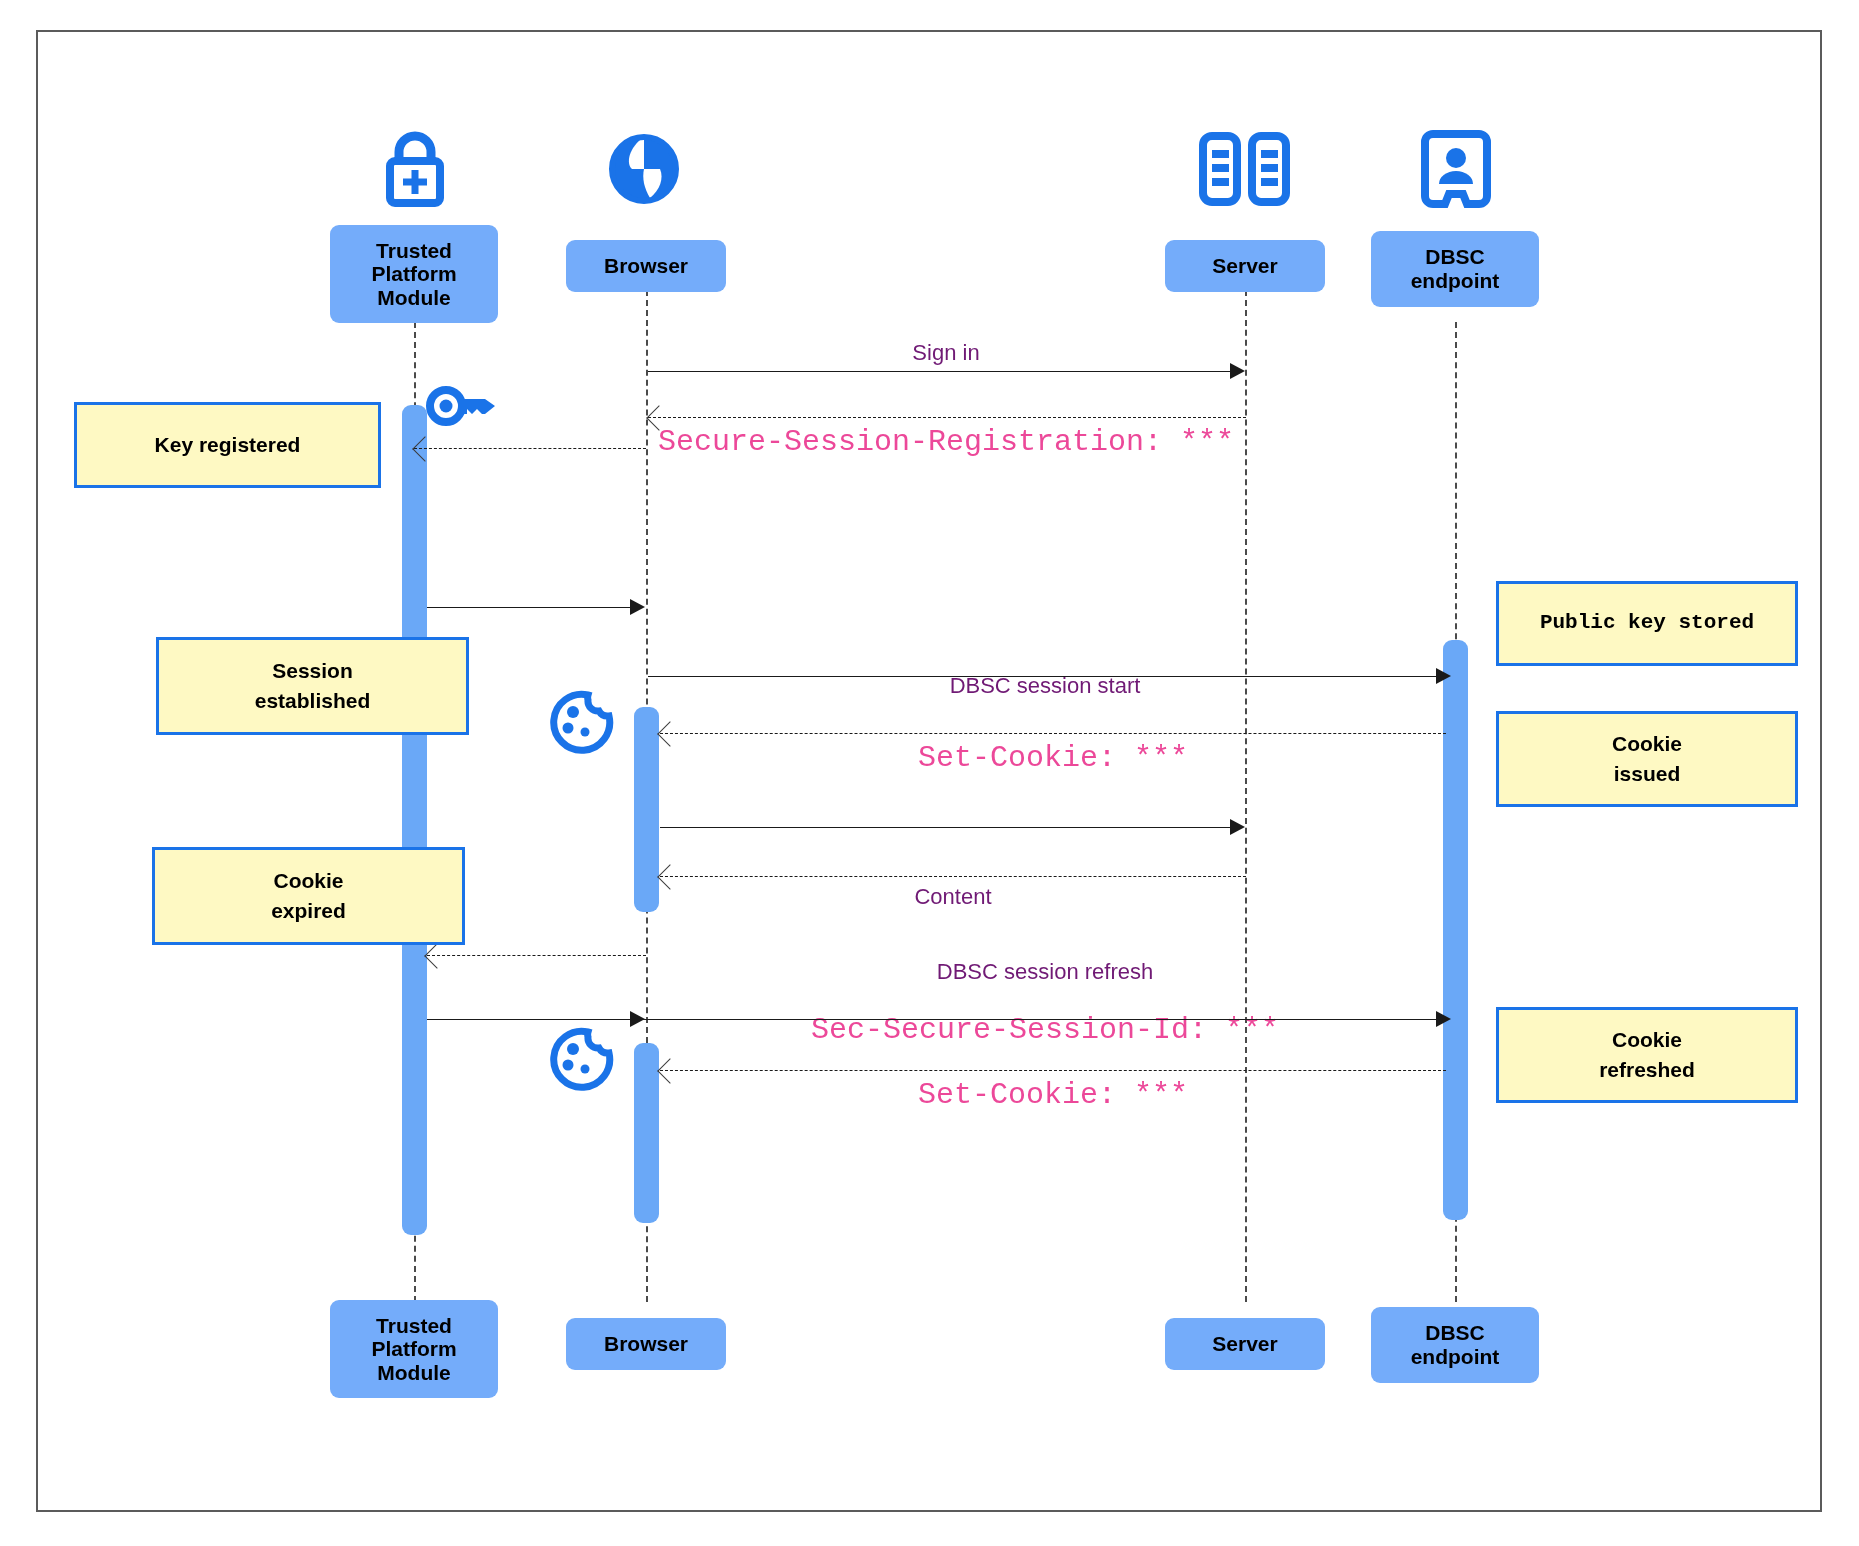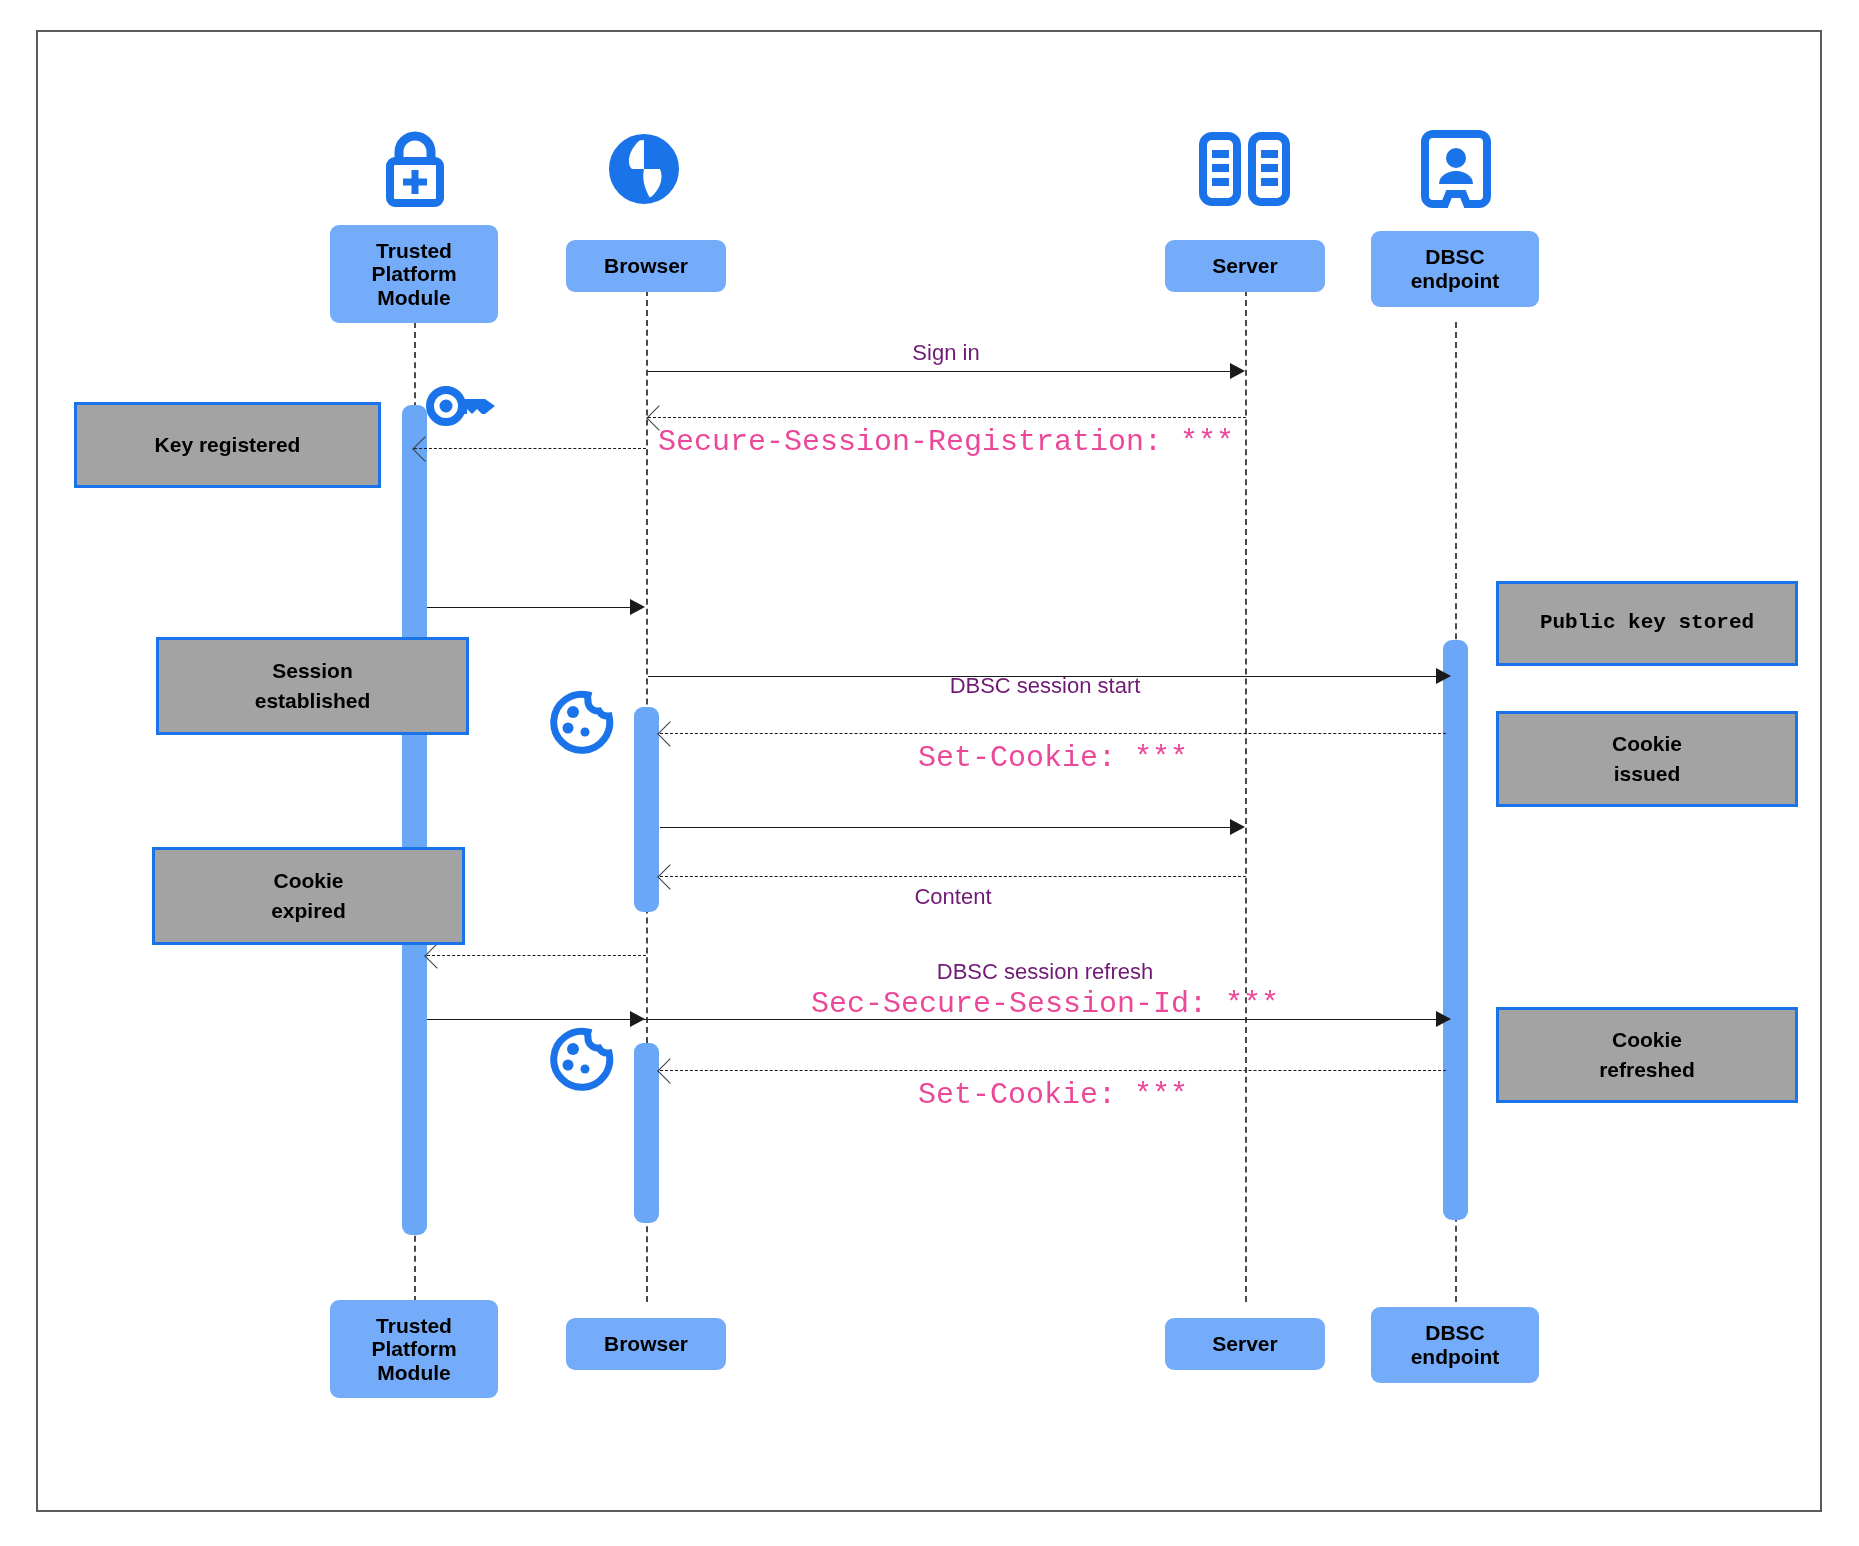--- a/index.html
+++ b/index.html
@@ -20,21 +20,21 @@
   .pbox{position:absolute;background:#74acfa;border-radius:9px;display:flex;align-items:center;justify-content:center;
     text-align:center;font-weight:bold;font-size:21px;color:#000;line-height:1.12;box-sizing:border-box;}
 
   
   .icon{position:absolute;}
 
   
   .act{position:absolute;background:#6aa8f7;border-radius:9px;}
 
   
-  .note{position:absolute;background:#a3a3a3;border:3px solid #1a73e8;box-sizing:border-box;
+  .note{position:absolute;background:#fef9c3;border:3px solid #1a73e8;box-sizing:border-box;
     display:flex;align-items:center;justify-content:center;text-align:center;
     font-weight:bold;font-size:21px;color:#000;line-height:1.45;}
 
   
   .msgline{position:absolute;height:0;border-top:1.6px solid #1a1a1a;}
   .msgline.dashed{border-top:1.6px dashed #1a1a1a;}
   .arrowhead{position:absolute;width:0;height:0;}
   .arrowhead.solid-r{border-top:8px solid transparent;border-bottom:8px solid transparent;border-left:15px solid #1a1a1a;}
   .arrowhead.open-l{width:17px;height:17px;border-left:1.8px solid #3a3a3a;border-bottom:1.8px solid #3a3a3a;
      transform:rotate(45deg);background:none;}
@@ -147,21 +147,21 @@
 
   <div class="msgline dashed" style="left:660px;top:876px;width:586px;"></div>
   <div class="arrowhead open-l" style="left:661px;top:868px;"></div>
   <div class="msglabel sans" style="left:658px;top:884px;width:590px;">Content</div>
 
   <div class="msgline dashed" style="left:427px;top:955px;width:219px;"></div>
   <div class="arrowhead open-l" style="left:428px;top:947px;"></div>
 
   <div class="msglabel two" style="left:640px;top:958px;width:810px;">
     <div class="msglabel sans" style="position:static;width:100%;">DBSC session refresh</div>
-    <div class="msglabel mono" style="position:static;width:100%;">Sec-Secure-Session-Id: ***</div>
+    <div class="msglabel mono" style="position:static;width:100%;margin-top:26px;">Sec-Secure-Session-Id: ***</div>
   </div>
   <div class="msgline" style="left:427px;top:1019px;width:1017px;"></div>
   <div class="arrowhead solid-r" style="left:1436px;top:1011px;"></div>
   <div class="arrowhead solid-r" style="left:630px;top:1011px;"></div>
 
   <div class="msgline dashed" style="left:660px;top:1070px;width:786px;"></div>
   <div class="arrowhead open-l" style="left:661px;top:1062px;"></div>
   <div class="msglabel mono" style="left:658px;top:1078px;width:790px;">Set-Cookie: ***</div>
 
   <div class="icon" style="left:425px;top:383px;">

